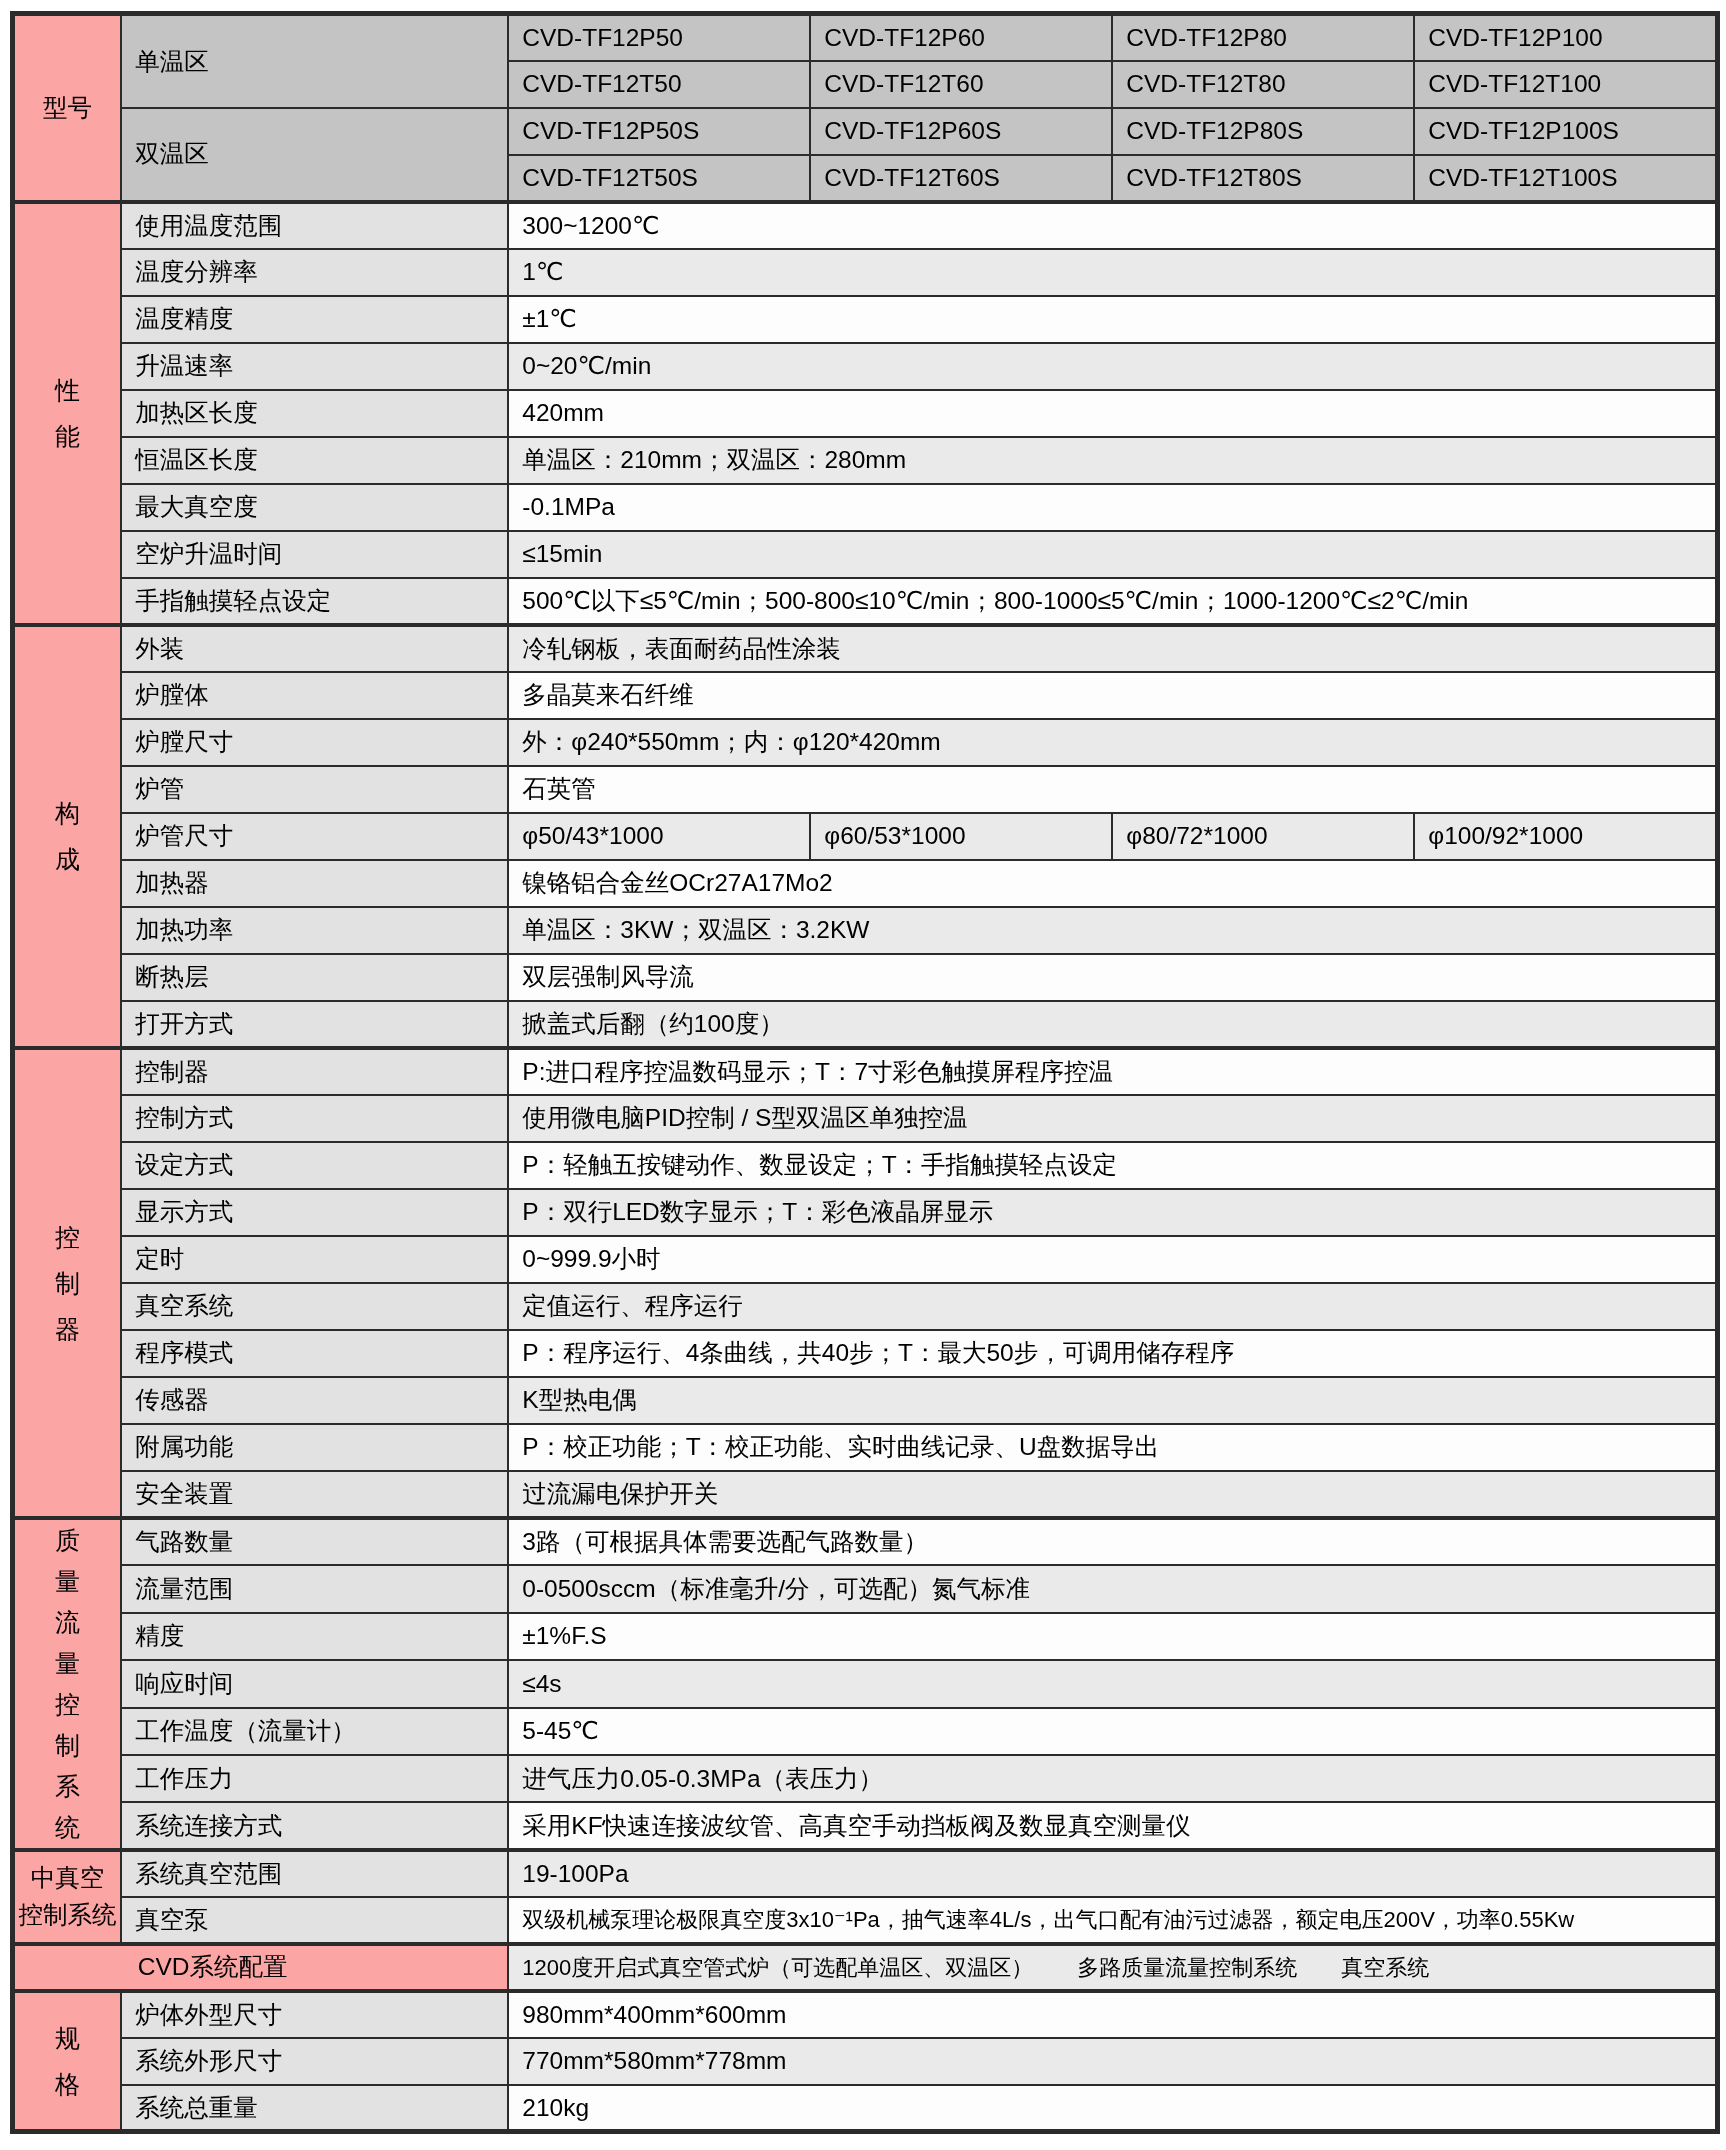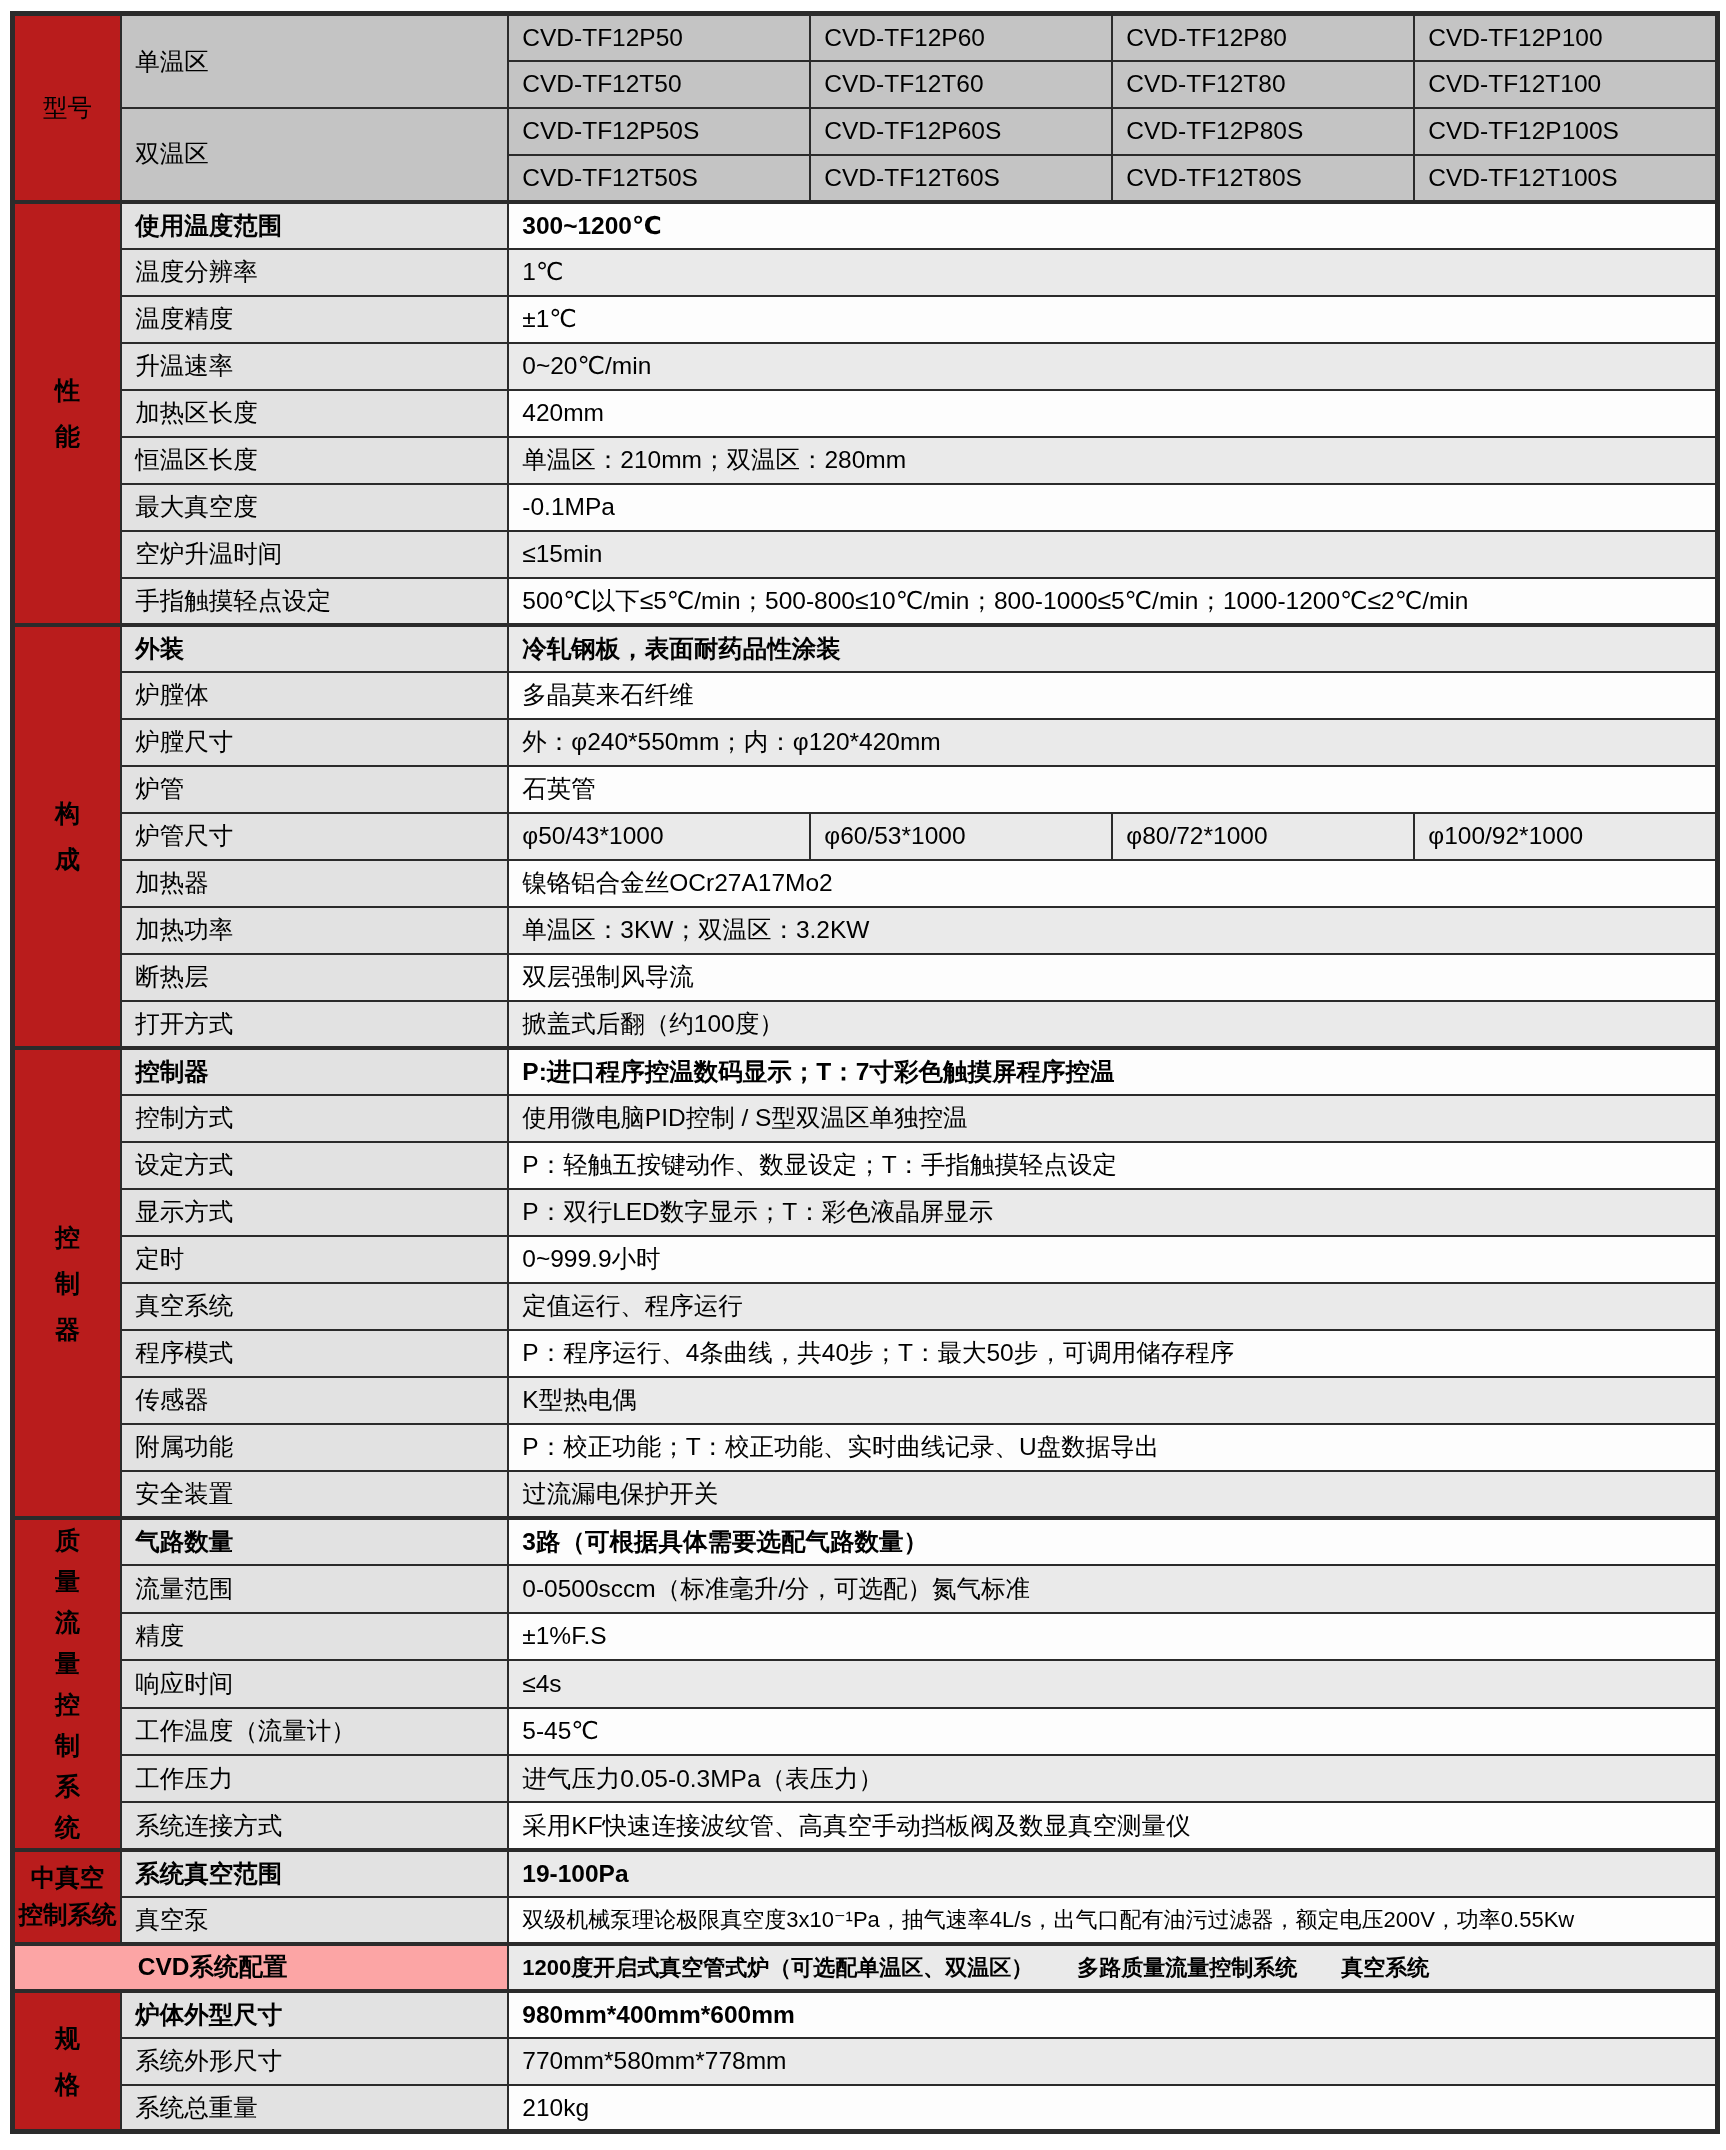--- a/index.html
+++ b/index.html
@@ -14,23 +14,23 @@
     border:5.7px solid #2b2b2b;
   }
   tr{height:47px;}
   td{
     border:2.5px solid #2b2b2b;
     font-size:24.5px;font-weight:500;line-height:1.15;
     vertical-align:middle;overflow:hidden;white-space:nowrap;
     padding:0 4.9px 0 13px;
   }
   
-  tr.secstart > td{border-top:4.9px solid #2b2b2b;font-weight:bold;}
-  
-  td.sec{background:#b91c1c;text-align:center;padding:0 3.3px;}
+  tr.secstart > td{border-top:4.9px solid #2b2b2b;}
+  
+  td.sec{background:#fca5a5;text-align:center;padding:0 3.3px;}
   td.mod{background:#c4c4c4;}
   td.lbl{background:#e2e2e2;}
   td.val.w{background:#fdfdfd;}
   td.val.g{background:#eaeaea;}
   td.cvdlbl{background:#fca5a5;padding-left:123px;}
   
   td.vt{font-size:25px;}
   td.vt div{line-height:46px;}
   td.vt8 div{line-height:41px;}
   

